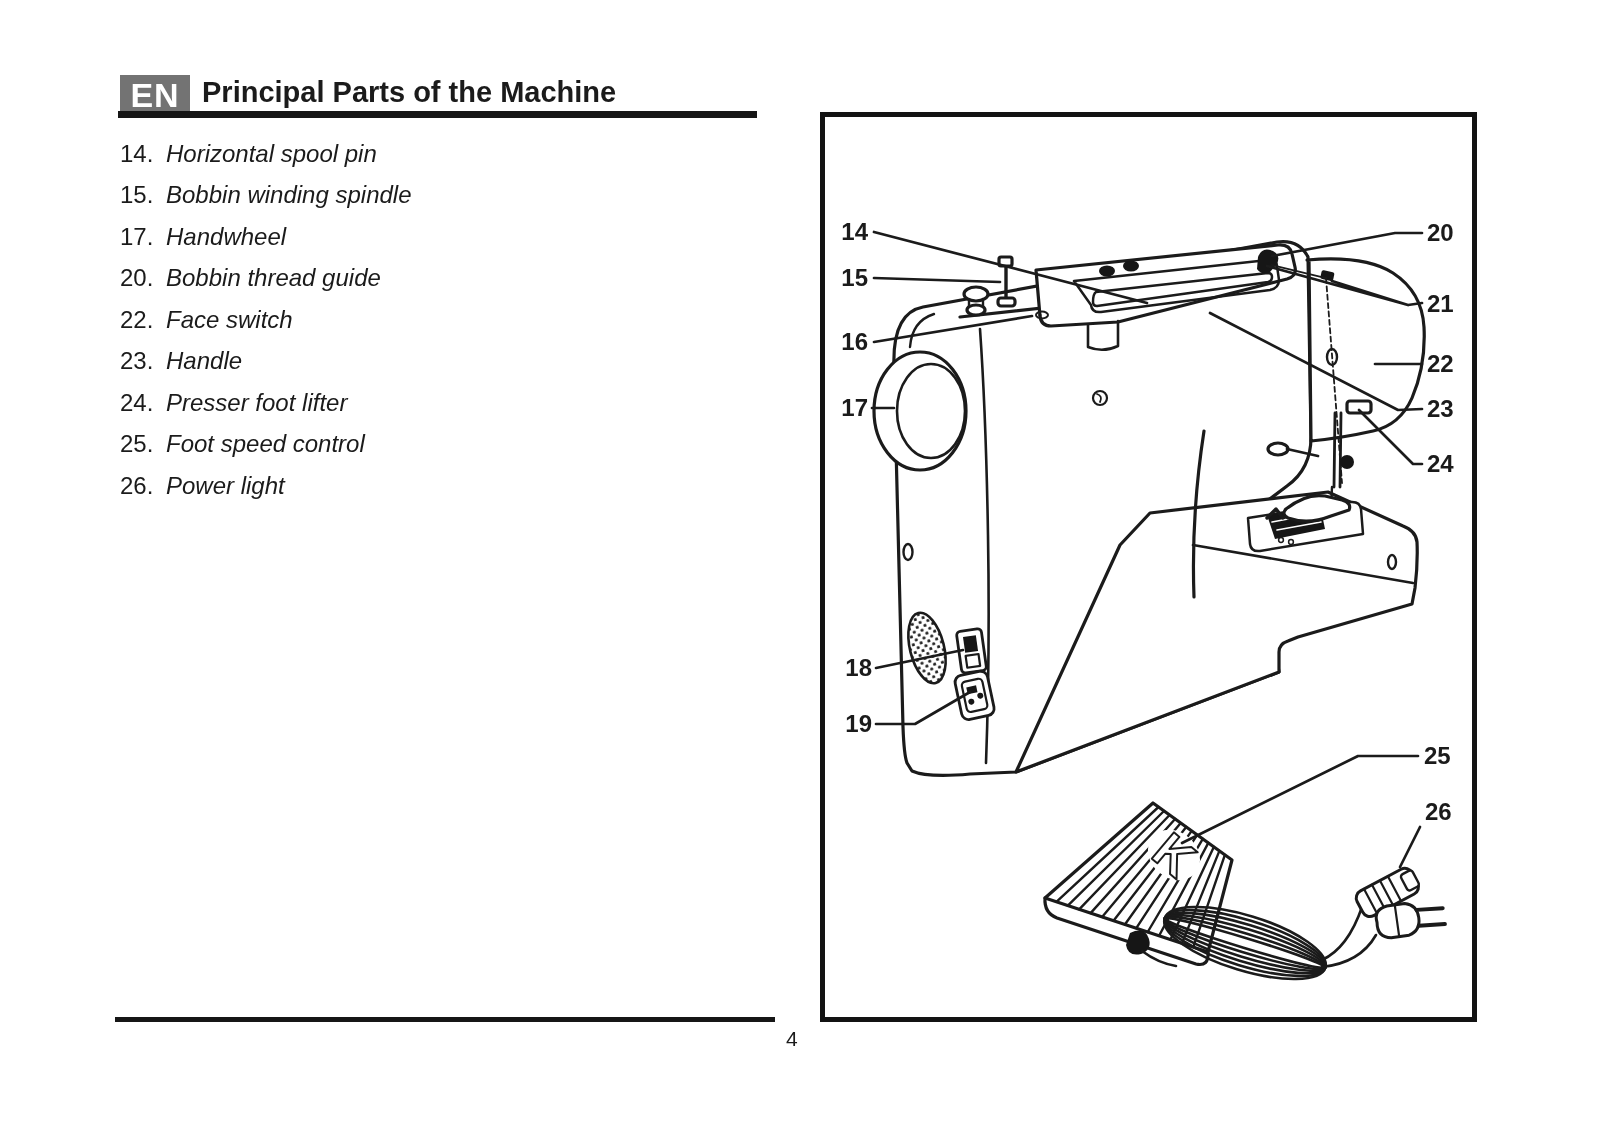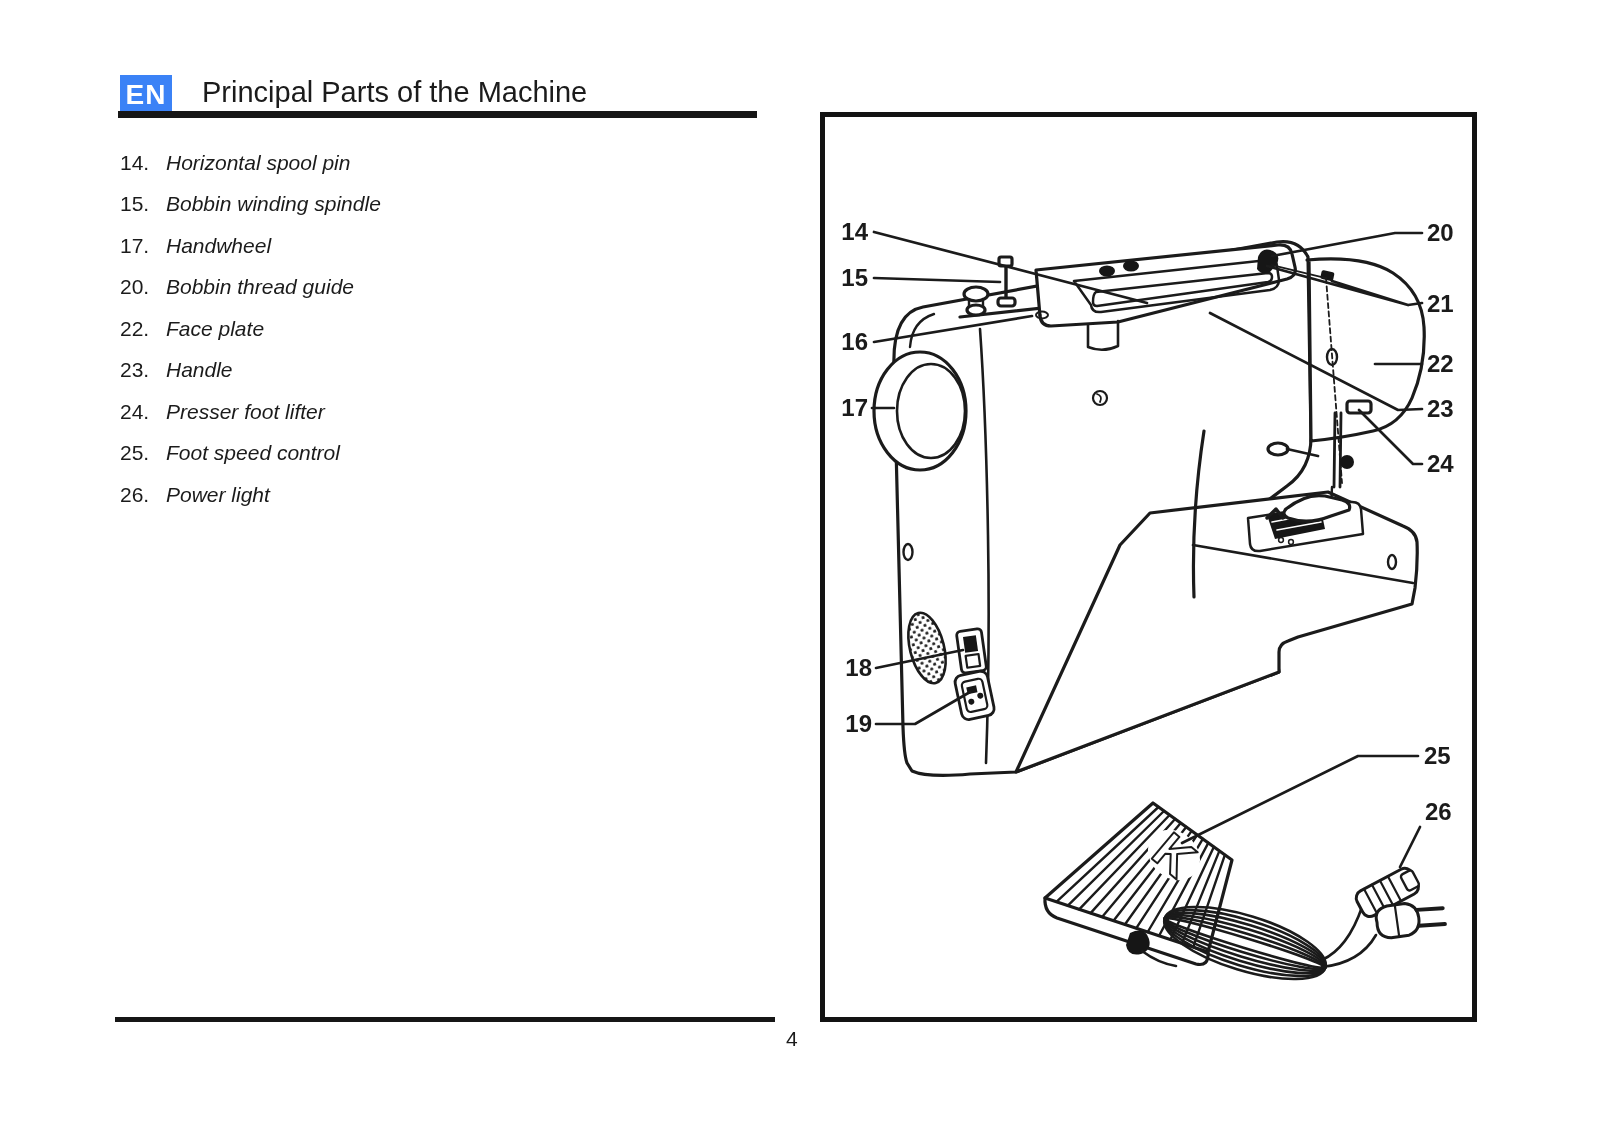--- a/index.html
+++ b/index.html
@@ -6,41 +6,41 @@
   .page{
     position:relative;
     width:1600px;height:1128px;
     background:#ffffff;
     font-family:"Liberation Sans", sans-serif;
     color:#1b1b1b;
     overflow:hidden;
   }
   
   .lang-badge{
-    position:absolute;left:120px;top:75px;width:52px;height:40px;
-    background:#3b82f6;color:#ffffff;
+    position:absolute;left:120px;top:75px;width:70px;height:40px;
+    background:#737373;color:#ffffff;
     display:flex;align-items:center;justify-content:center;
-    font-size:28px;font-weight:bold;letter-spacing:1px;
+    font-size:34px;font-weight:bold;letter-spacing:1px;
   }
   .page-title{
     position:absolute;left:202px;top:76px;
-    font-size:29px;font-weight:normal;white-space:nowrap;
+    font-size:29px;font-weight:bold;white-space:nowrap;
   }
   .title-rule{
     position:absolute;left:118px;top:111px;width:639px;height:7px;
     background:#161616;
   }
   
   .parts-list{
     position:absolute;left:120px;top:133px;width:430px;
     list-style:none;margin:0;padding:0;
   }
   .parts-list li{
-    height:41.5px;display:flex;align-items:flex-end;
-    font-size:21px;line-height:24px;
+    height:41.5px;display:flex;align-items:center;
+    font-size:24px;line-height:24px;
   }
   .parts-list .num{width:46px;flex:0 0 46px;}
   .parts-list .lbl{white-space:nowrap;font-style:italic;}
   
   .diagram-box{
     position:absolute;left:820px;top:112px;width:657px;height:910px;
     border:5px solid #131313;box-sizing:border-box;background:#ffffff;
   }
   .diagram-box svg{position:absolute;left:0;top:0;}
   
@@ -76,21 +76,21 @@
     <li>
         <span class="num">17.</span>
         <span class="lbl">Handwheel</span>
       </li>
     <li>
         <span class="num">20.</span>
         <span class="lbl">Bobbin thread guide</span>
       </li>
     <li>
         <span class="num">22.</span>
-        <span class="lbl">Face plate</span>
+        <span class="lbl">Face switch</span>
       </li>
     <li>
         <span class="num">23.</span>
         <span class="lbl">Handle</span>
       </li>
     <li>
         <span class="num">24.</span>
         <span class="lbl">Presser foot lifter</span>
       </li>
     <li>

